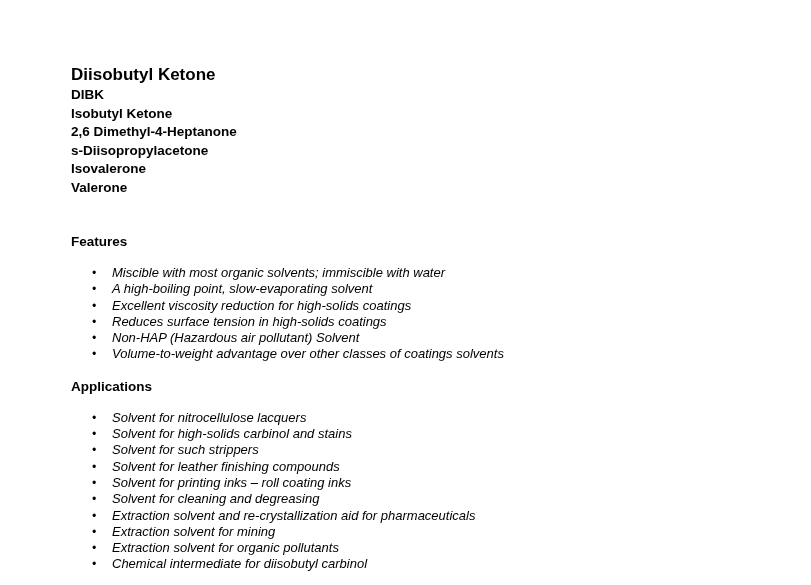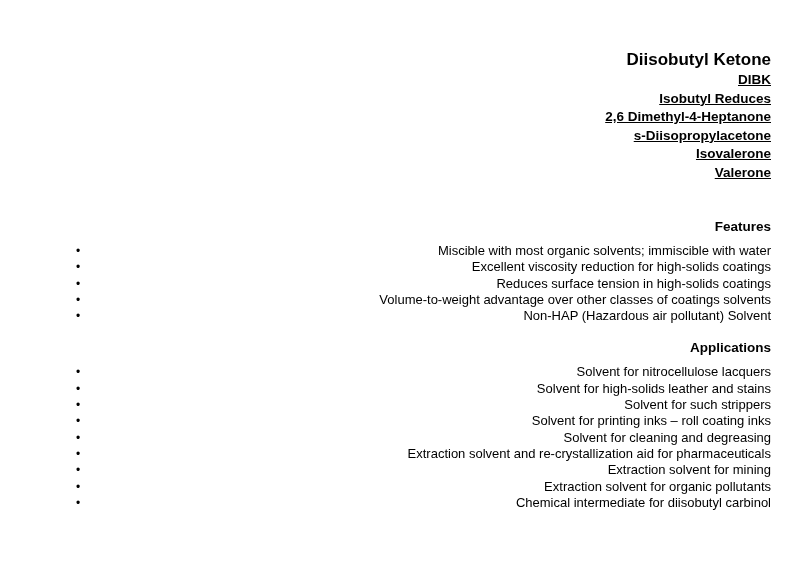--- a/index.html
+++ b/index.html
@@ -8,57 +8,56 @@
     background: #ffffff;
   }
   body {
     width: 811px;
     height: 585px;
     font-family: "Liberation Sans", sans-serif;
     color: #000000;
     overflow: hidden;
   }
   .page {
-    padding: 50px 40px 0 71px;
+    padding: 65px 40px 0 71px;
     box-sizing: border-box;
     width: 811px;
     height: 585px;
-    text-align: right;
   }
   .doc-title {
     font-size: 17px;
     font-weight: bold;
     line-height: 19px;
     margin: 0 0 2px 0;
   }
   .synonyms {
     margin: 0 0 0 0;
-    text-decoration: underline;
   }
   .synonym-line {
     font-size: 13.5px;
     font-weight: bold;
     line-height: 18.5px;
   }
   .section-features {
     margin-top: 38px;
   }
   .section-applications {
     margin-top: 17px;
   }
   .section-heading {
     font-size: 13.5px;
     font-weight: bold;
     line-height: 14px;
     margin: 12px 0 9px 0;
   }
   ul.bullet-list {
     list-style: none;
-    margin: 0;
+    margin: 16px;
     padding: 0;
+    font-style: italic;
   }
   ul.bullet-list li {
     position: relative;
     font-size: 13px;
     line-height: 16.3px;
     padding-left: 25px;
   }
   ul.bullet-list li::before {
     content: "\2022";
     position: absolute;
@@ -69,44 +68,46 @@
 </style>
 </head>
 <body>
 
 <div class="page">
 
   <h1 class="doc-title">Diisobutyl Ketone</h1>
 
   <div class="synonyms">
     <div class="synonym-line">DIBK</div>
-    <div class="synonym-line">Isobutyl Reduces</div>
+    <div class="synonym-line">Isobutyl Ketone</div>
     <div class="synonym-line">2,6 Dimethyl-4-Heptanone</div>
     <div class="synonym-line">s-Diisopropylacetone</div>
     <div class="synonym-line">Isovalerone</div>
     <div class="synonym-line">Valerone</div>
   </div>
 
   <div class="section-features">
     <h2 class="section-heading">Features</h2>
     <ul class="bullet-list">
       <li>Miscible with most organic solvents; immiscible with water</li>
+      <li>A high-boiling point, slow-evaporating solvent</li>
       <li>Excellent viscosity reduction for high-solids coatings</li>
       <li>Reduces surface tension in high-solids coatings</li>
+      <li>Non-HAP (Hazardous air pollutant) Solvent</li>
       <li>Volume-to-weight advantage over other classes of coatings solvents</li>
-      <li>Non-HAP (Hazardous air pollutant) Solvent</li>
     </ul>
   </div>
 
   <div class="section-applications">
     <h2 class="section-heading">Applications</h2>
     <ul class="bullet-list">
       <li>Solvent for nitrocellulose lacquers</li>
-      <li>Solvent for high-solids leather and stains</li>
+      <li>Solvent for high-solids carbinol and stains</li>
       <li>Solvent for such strippers</li>
+      <li>Solvent for leather finishing compounds</li>
       <li>Solvent for printing inks – roll coating inks</li>
       <li>Solvent for cleaning and degreasing</li>
       <li>Extraction solvent and re-crystallization aid for pharmaceuticals</li>
       <li>Extraction solvent for mining</li>
       <li>Extraction solvent for organic pollutants</li>
       <li>Chemical intermediate for diisobutyl carbinol</li>
     </ul>
   </div>
 
 </div>

